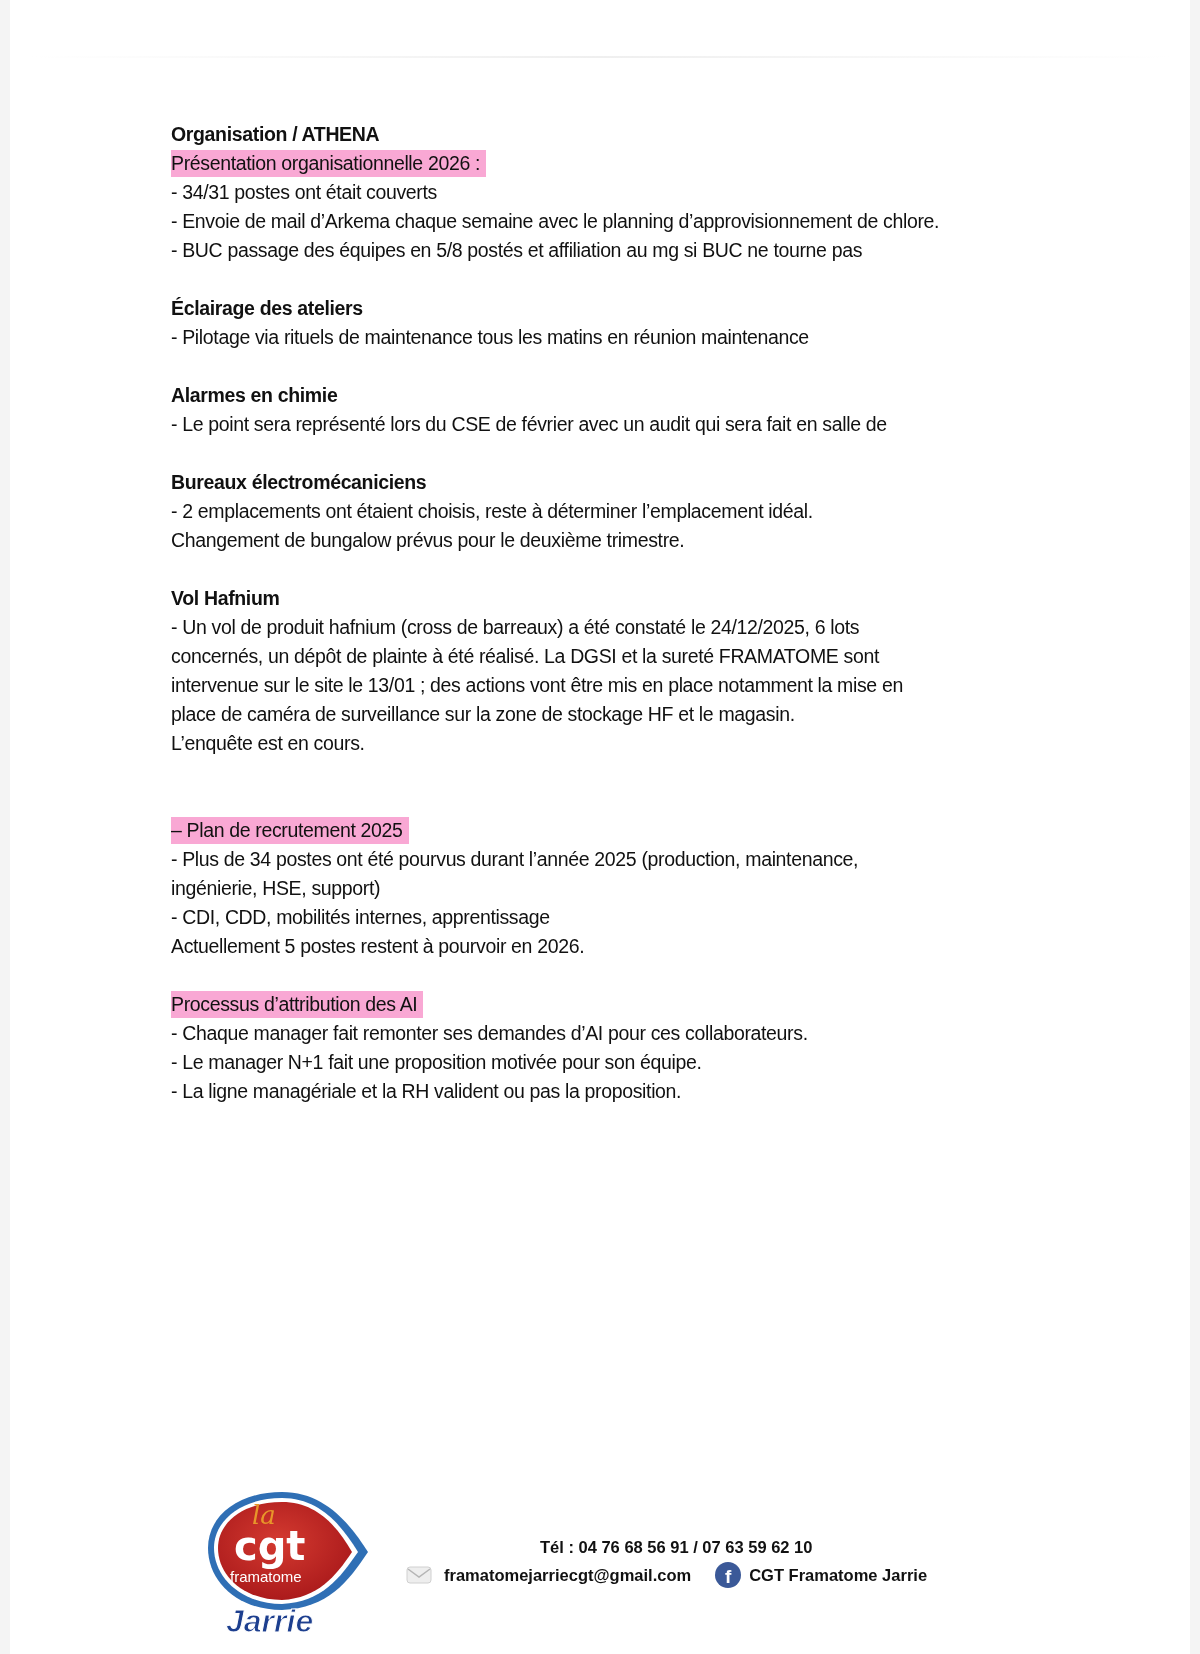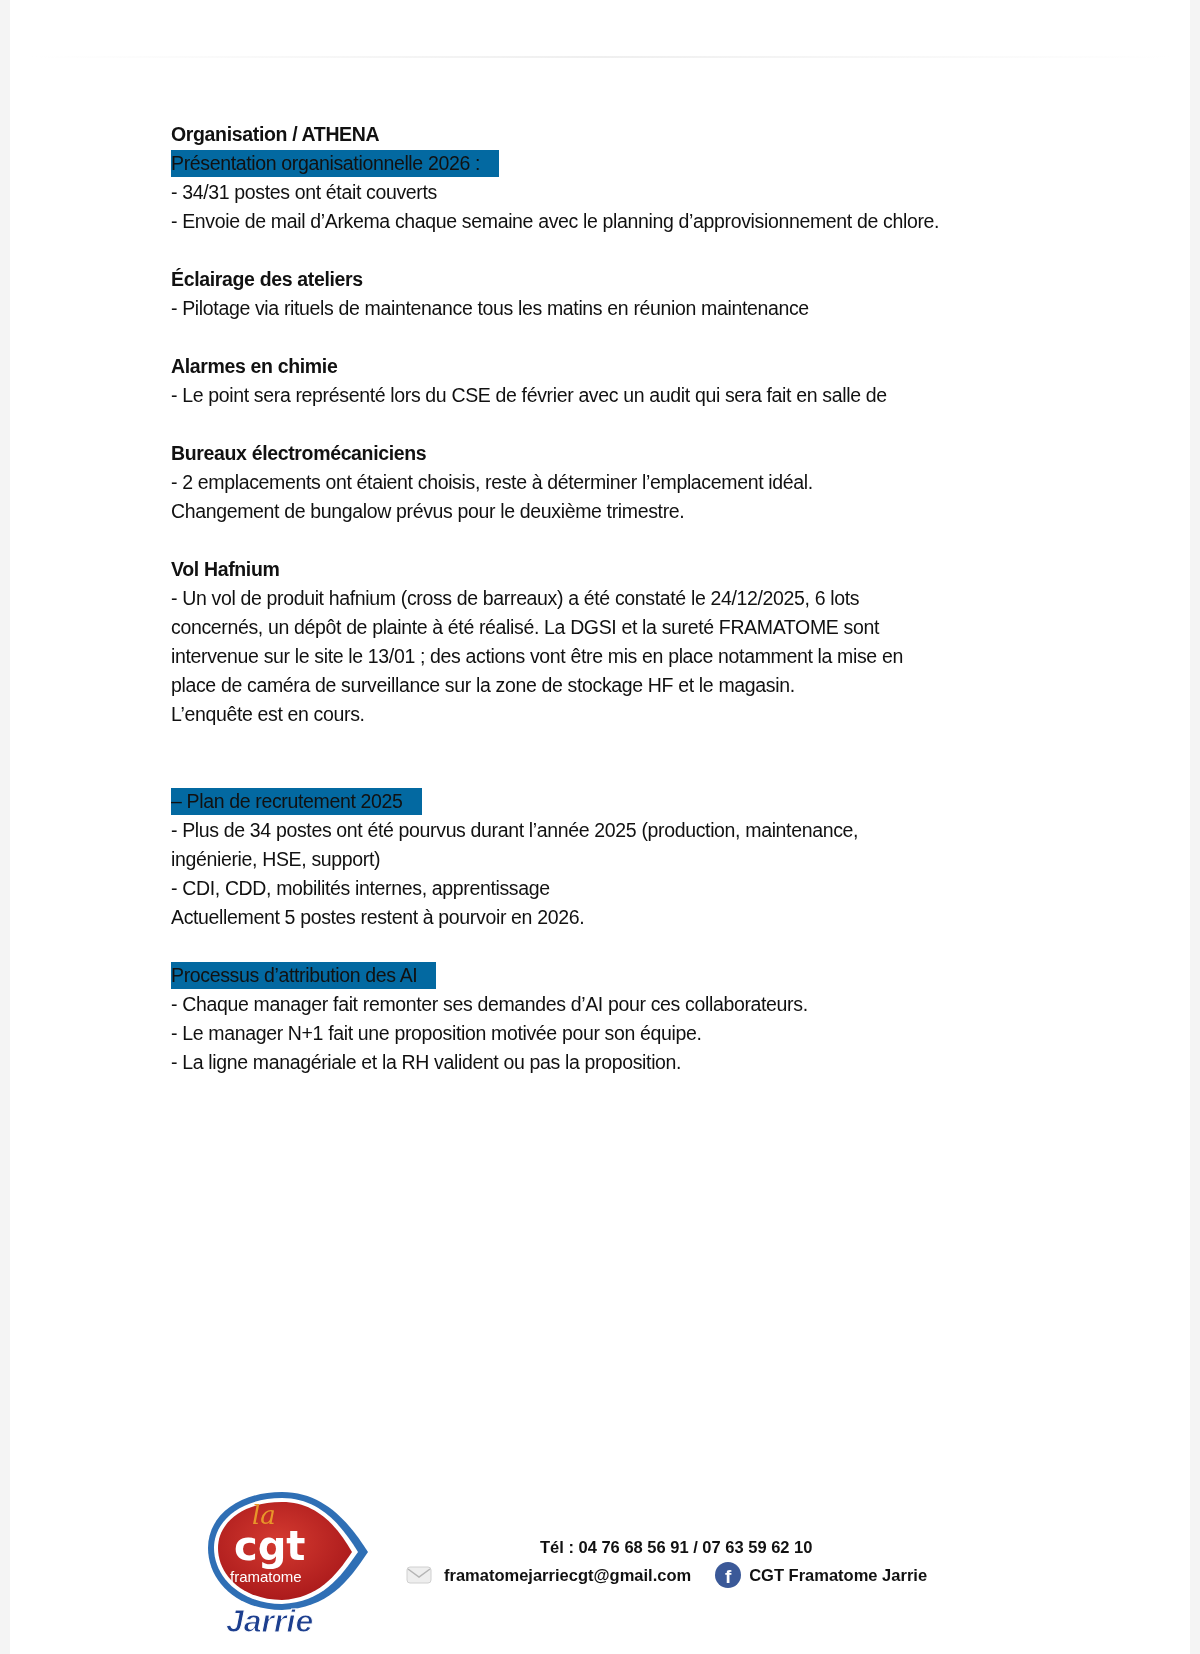--- a/index.html
+++ b/index.html
@@ -17,21 +17,21 @@
     background: linear-gradient(90deg, rgba(235,235,235,0), rgba(235,235,235,0.8), rgba(235,235,235,0));
   }
   .content {
     position: absolute; left: 139px; top: 120px; width: 950px;
     font-size: 19.5px; line-height: 29px; color: #111;
     letter-spacing: -0.35px;
     margin-left: 22px;
   }
   .line { display: block; white-space: nowrap; height: 29px; }
   .h { font-weight: bold; }
-  .hl { background: #0369a1; padding: 2px 19px 3px 0; }
+  .hl { background: #f9a8d4; padding: 2px 6px 3px 0; }
   .gap { height: 29px; }
   .gap2 { height: 58px; }
 
   .footer-logo { position: absolute; left: 190px; top: 1484px; width: 172px; height: 160px; }
   .contact { position: absolute; left: 380px; top: 1538px; width: 600px; font-weight: bold; font-size: 16.5px; color: #111; }
   .tel { position: absolute; left: 150px; top: 0; white-space: nowrap; }
   .mail-row { position: absolute; left: 16px; top: 24px; white-space: nowrap; display: flex; align-items: center; }
   .mail-icon { width: 26px; height: 20px; margin-right: 12px; }
   .fb { display: flex; align-items: center; margin-left: 24px; }
   .fb-icon { width: 26px; height: 26px; border-radius: 50%; background: #3b5998; color: #fff; font-weight: bold; font-size: 19px; display: flex; align-items: flex-end; justify-content: center; margin-right: 8px; overflow: hidden; font-family: "Liberation Sans", sans-serif; }
@@ -41,20 +41,21 @@
 
 <div class="page">
   <div class="topfade"></div>
 
   <div class="content">
 
     <span class="line h">Organisation / ATHENA</span>
     <span class="line"><span class="hl">Présentation organisationnelle 2026 :</span></span>
     <span class="line">- 34/31 postes ont était couverts</span>
     <span class="line">- Envoie de mail d’Arkema chaque semaine avec le planning d’approvisionnement de chlore.</span>
+    <span class="line">- BUC passage des équipes en 5/8 postés et affiliation au mg si BUC ne tourne pas</span>
     <div class="gap"></div>
 
     <span class="line h">Éclairage des ateliers</span>
     <span class="line">- Pilotage via rituels de maintenance tous les matins en réunion maintenance</span>
     <div class="gap"></div>
 
     <span class="line h">Alarmes en chimie</span>
     <span class="line">- Le point sera représenté lors du CSE de février avec un audit qui sera fait en salle de</span>
     <div class="gap"></div>
 

